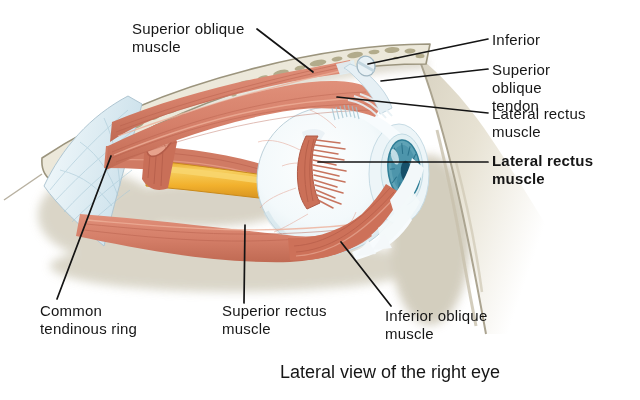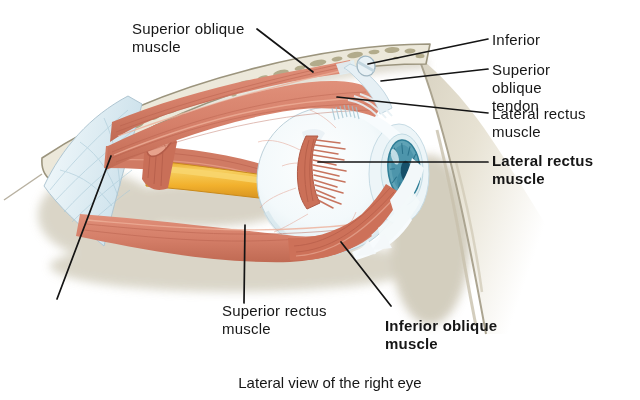--- a/index.html
+++ b/index.html
@@ -1,21 +1,21 @@
 <!DOCTYPE html>
 <html><head>
 <meta charset="utf-8">
 <style>
   html,body{margin:0;padding:0;background:#ffffff;}
   #stage{position:relative;width:600px;height:400px;background:#ffffff;overflow:hidden;
          font-family:"Liberation Sans",sans-serif;}
   #art{position:absolute;left:0;top:0;}
   .label{position:absolute;font-size:15px;line-height:1.2;letter-spacing:.2px;
          color:#161616;white-space:pre-line;}
-  .caption{position:absolute;font-size:15px;color:#161616;text-align:center;margin-top:12px;}
+  .caption{position:absolute;font-size:18px;color:#161616;text-align:right;}
 </style>
 </head>
 <body>
 
 <div id="stage">
 
 <svg id="art" width="640" height="400" viewBox="0 0 640 400">
   <defs>
     <radialGradient id="eyeG" cx="42%" cy="38%" r="70%">
       <stop offset="0" stop-color="#FDFEFE"></stop>
@@ -282,19 +282,21 @@
 
 <div class="label" style="left:132px;top:20px;">Superior oblique
 muscle</div>
 <div class="label" style="left:492px;top:31px;">Inferior</div>
 <div class="label" style="left:492px;top:61px;">Superior oblique
 tendon</div>
 <div class="label" style="left:492px;top:105px;">Lateral rectus
 muscle</div>
 <div class="label" style="left:492px;top:152px;font-weight:bold;">Lateral rectus
 muscle</div>
+<div class="label" style="left:40px;top:302px;">Common
+tendinous ring</div>
 <div class="label" style="left:222px;top:302px;">Superior rectus
 muscle</div>
-<div class="label" style="left:385px;top:317px;font-weight:bold;">Inferior oblique
+<div class="label" style="left:385px;top:307px;">Inferior oblique
 muscle</div>
 <div class="caption" style="left:160px;width:340px;top:362px;">Lateral view of the right eye</div>
 
 </div>
 
 </body></html>

